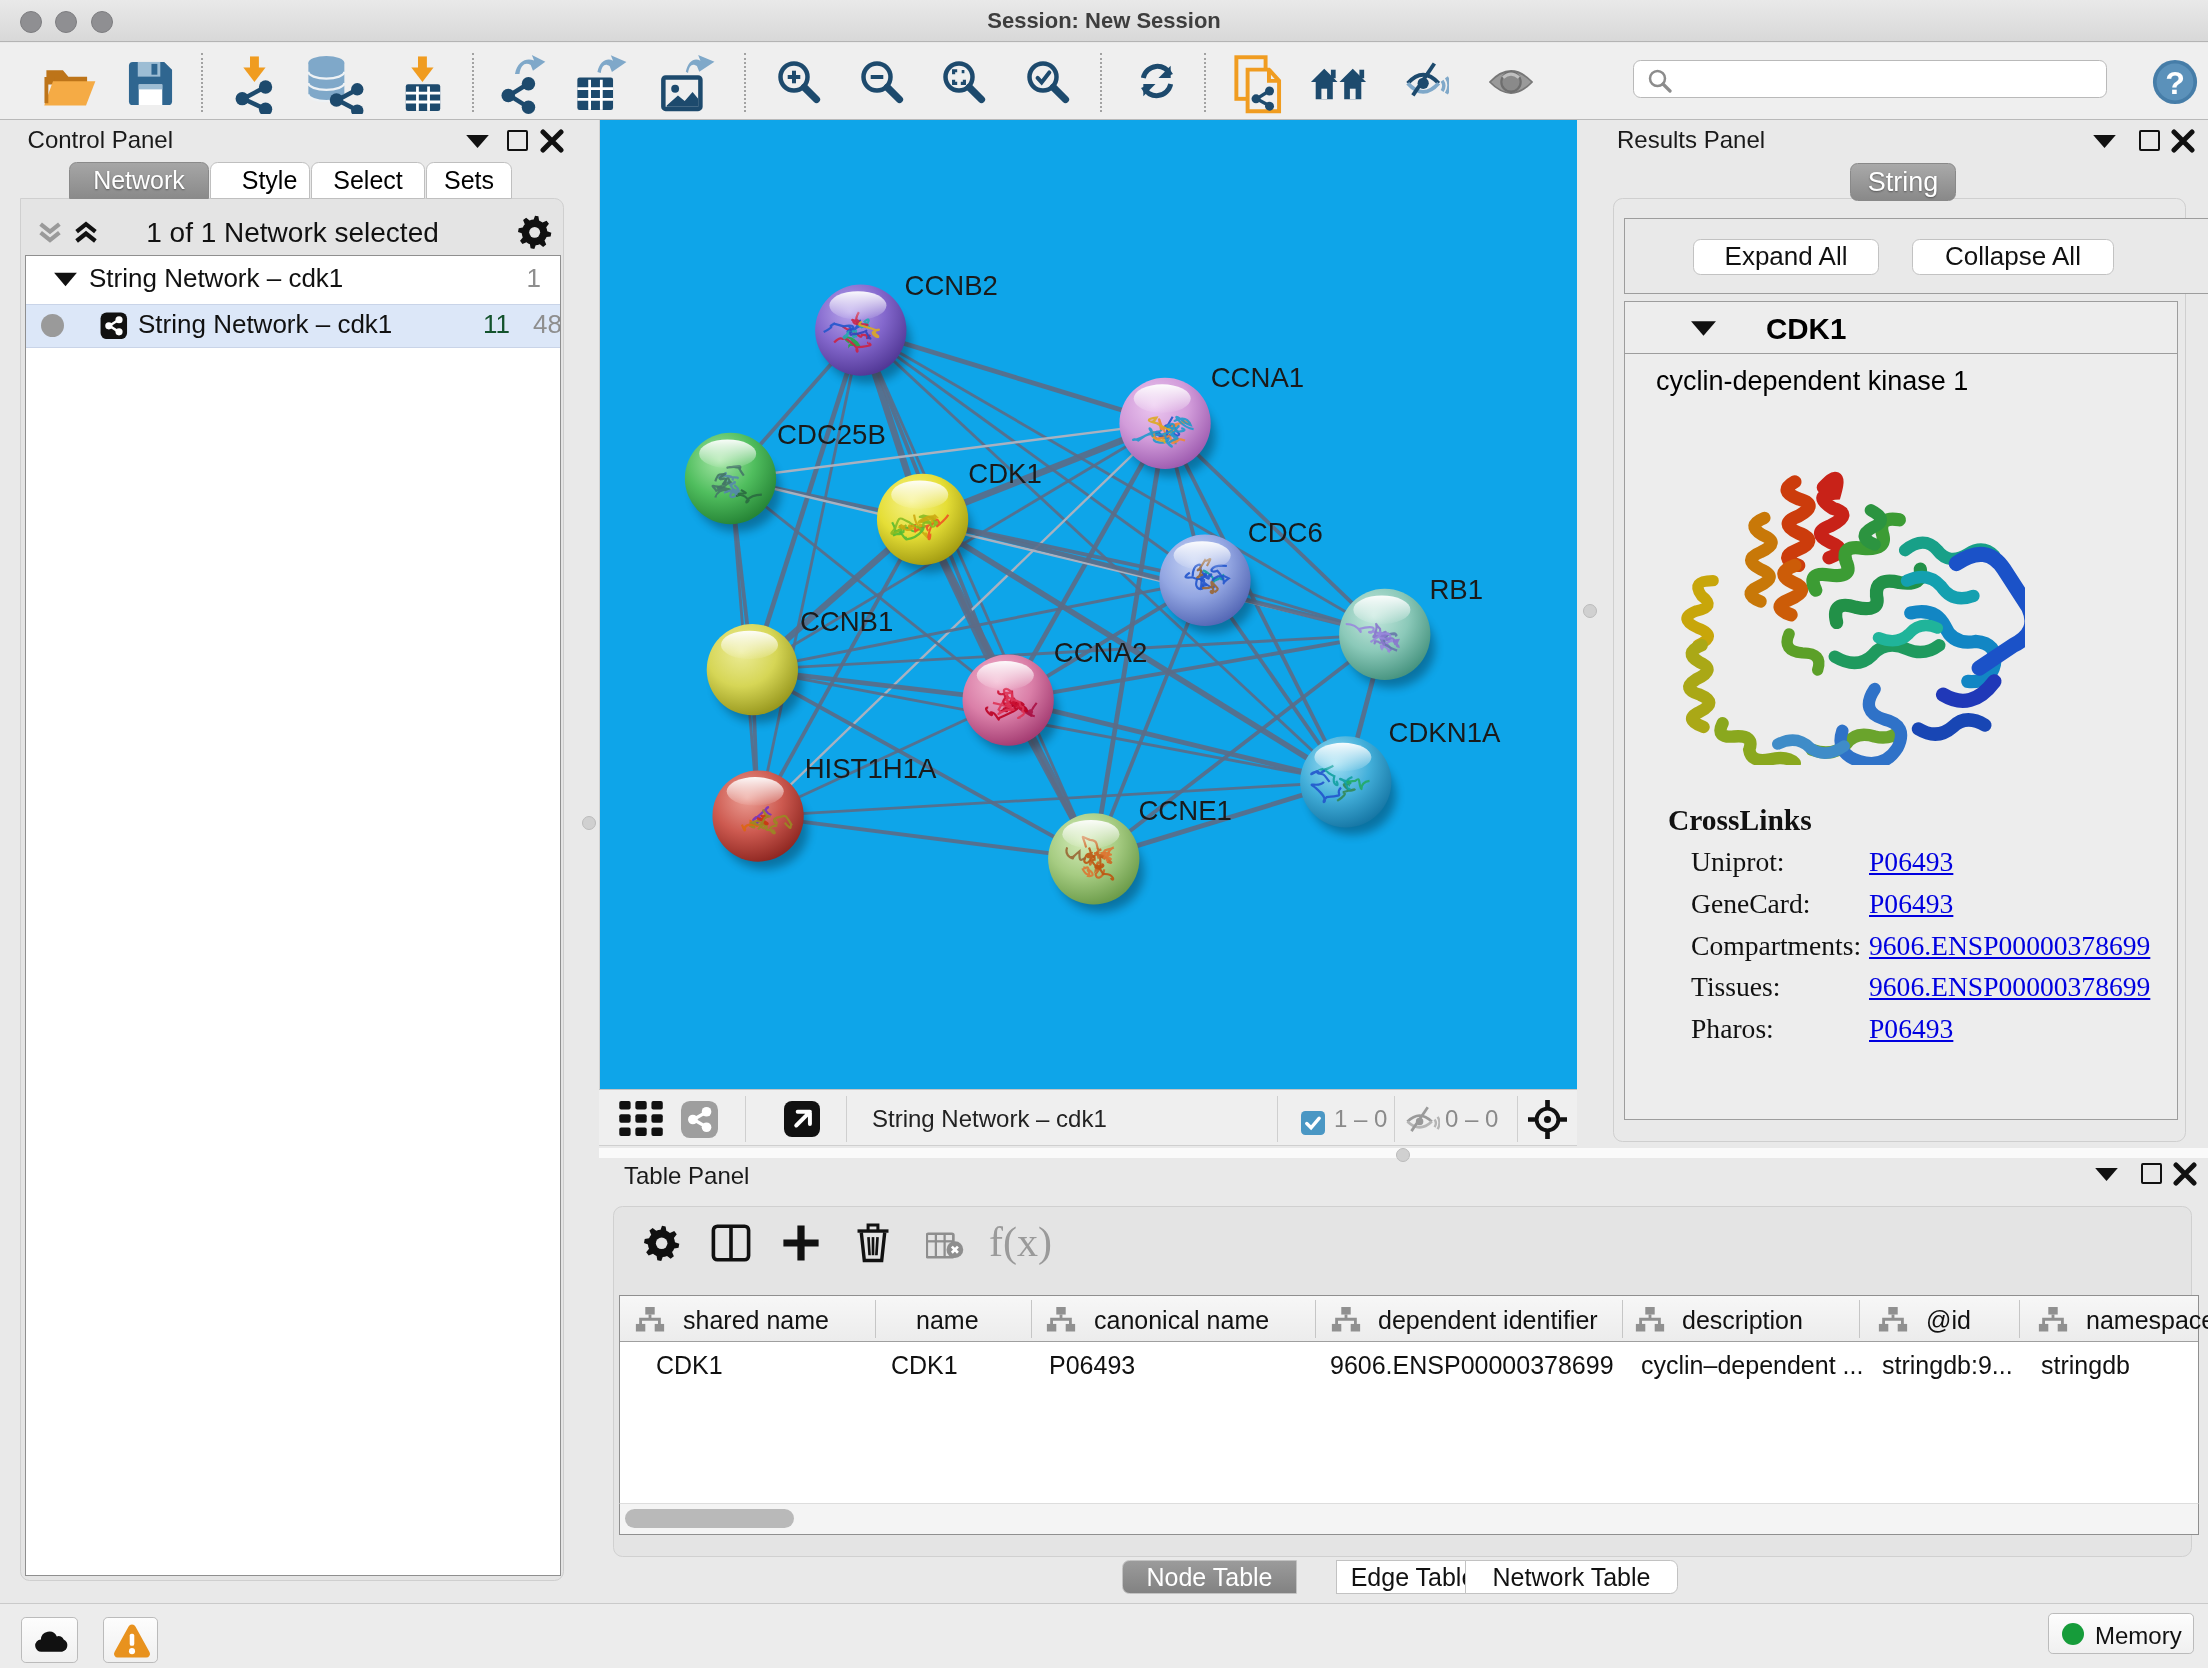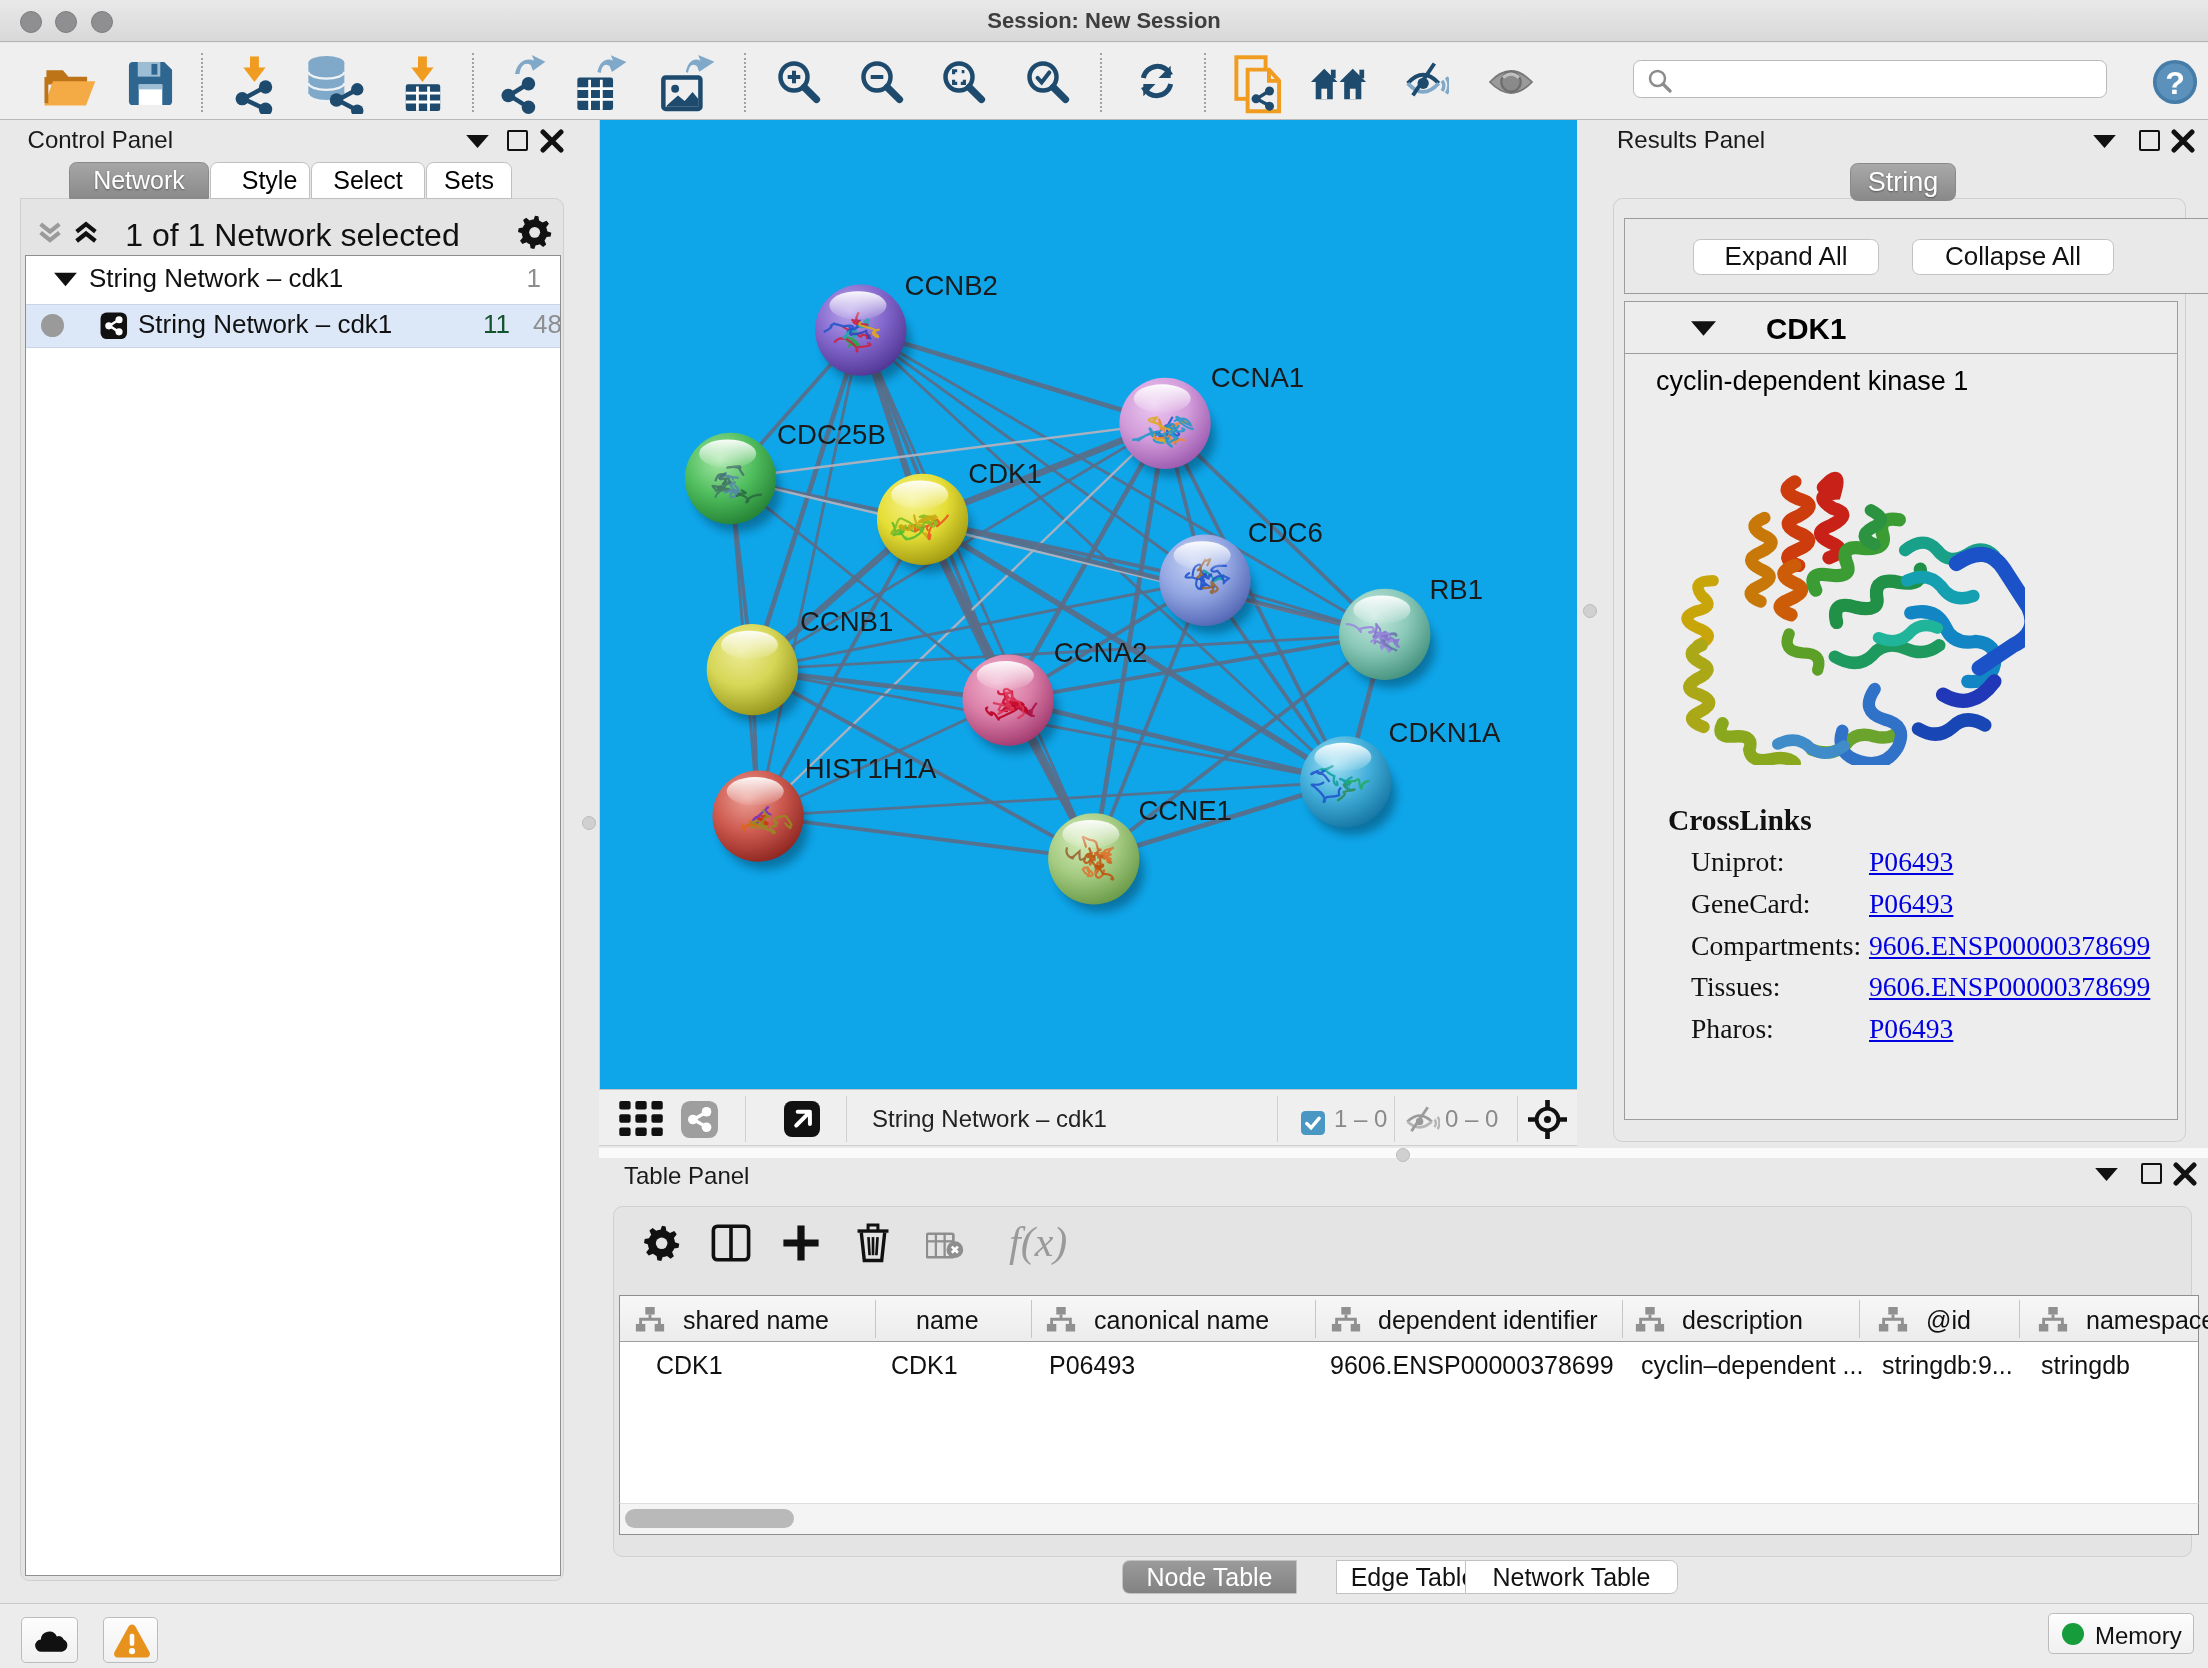--- a/index.html
+++ b/index.html
@@ -25,21 +25,21 @@
   
   #cp-title { left:27.6px; top:126px; }
   .tab { position:absolute; top:162px; height:37px; border:1px solid #bfbfbf;
     background:#fff; color:#000; font-size:25px; text-align:center; line-height:35px;
     border-radius:7.6px 7.6px 0 0; z-index:3; }
   .tabsel { background:linear-gradient(#a6a6a6,#8a8a8a); color:#fff; border-color:#8a8a8a;
     text-shadow:0 1px 1.9px rgba(0,0,0,.4); }
   #cp-body { left:20px; top:198px; width:544px; height:1383px; background:#e4e4e4;
     border:1px solid #cfcfcf; border-radius:0 9.5px 9.5px 9.5px; }
   #cp-selbar { left:25px; top:209px; width:535px; height:46px; background:#e4e4e4;
-    font-size:32px; color:#111; }
+    font-size:28px; color:#111; }
   #cp-list { left:25px; top:255px; width:536px; height:1321px; background:#fff;
     border:1.9px solid #8f8f8f; }
   .cprow1 { position:absolute; left:0; top:0; width:100%; height:48px; font-size:26px; color:#111; }
   .cprow2 { position:absolute; left:0; top:48px; width:100%; height:44px; background:#dce7f8;
     border-top:1px solid #c9d4e8; border-bottom:1px solid #c9d4e8; font-size:26px; color:#111; }
   
   #netcanvas { left:599px; top:120px; width:978px; height:969px; background:#0ea5e9; border-left:1.9px solid #d2d2d2; }
   #netstatus { left:599px; top:1089px; width:978px; height:57px; background:#efefef;
     border-top:1px solid #c4c4c4; border-bottom:1px solid #cfcfcf; }
   .ssep { position:absolute; top:5.7px; height:46px; width:0; border-left:1.9px solid #cfcfcf; }
@@ -782,21 +782,21 @@
         </g>
     </svg>
     <svg style="position:absolute;left:312px;top:25px;" width="38" height="27" viewBox="0 0 100 70">
       <rect x="2" y="4" width="70" height="62" rx="4" fill="none" stroke="#8e8e8e" stroke-width="7"></rect>
       <line x1="2" y1="24" x2="72" y2="24" stroke="#8e8e8e" stroke-width="6"></line>
       <line x1="26" y1="4" x2="26" y2="66" stroke="#8e8e8e" stroke-width="6"></line>
       <line x1="49" y1="4" x2="49" y2="66" stroke="#8e8e8e" stroke-width="6"></line>
       <circle cx="76" cy="46" r="22" fill="#8e8e8e"></circle>
       <path d="M68 38 L84 54 M84 38 L68 54" stroke="#fff" stroke-width="7"></path>
     </svg>
-    <div style="position:absolute;left:395px;top:11.4px;font-family:'Liberation Serif',serif;font-style:italic;font-size:42px;color:#9a9a9a;">f(x)</div>
+    <div style="position:absolute;left:375px;top:11.4px;font-family:'Liberation Serif',serif;font-size:42px;color:#9a9a9a;">f(x)</div>
   </div>
   <div class="abs" id="tbl">
     <div style="position:absolute;left:0;top:0;width:100%;height:46px;background:linear-gradient(#f7f7f7,#ececec);border-bottom:1.9px solid #9f9f9f;"></div>
     <div class="colsep" style="left:255px;"></div><div class="colsep" style="left:411px;"></div>
     <div class="colsep" style="left:695px;"></div><div class="colsep" style="left:1002px;"></div>
     <div class="colsep" style="left:1239px;"></div><div class="colsep" style="left:1399px;"></div>
     <svg class="ti" style="left:14.3px;" viewBox="0 0 34 30" width="32" height="28.5">
         <use href="#treeg"></use>
       </svg>
     <span class="hlabel" style="left:63px;">shared name</span>

